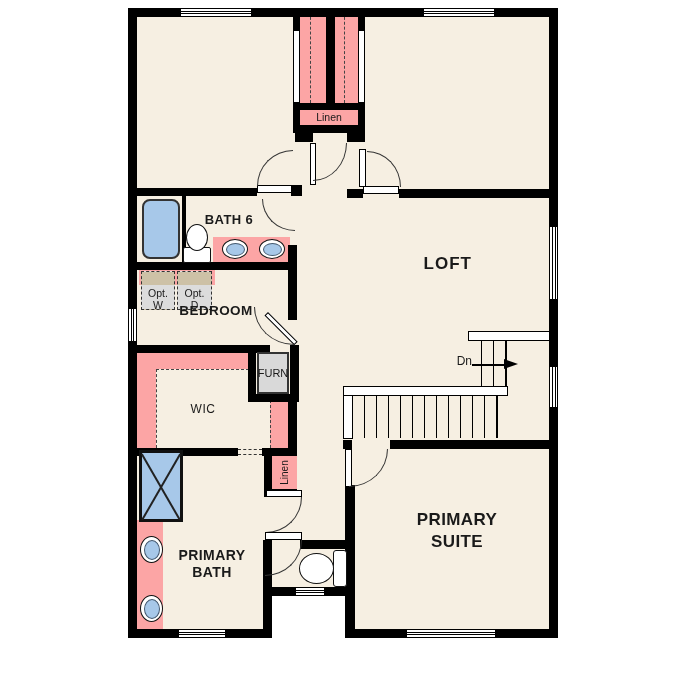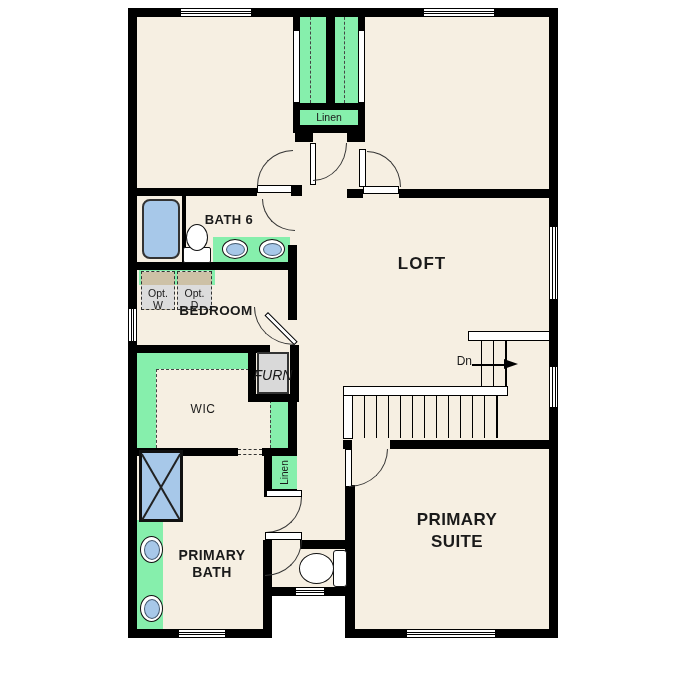--- a/index.html
+++ b/index.html
@@ -1,21 +1,21 @@
 <!DOCTYPE html>
 <html><head>
 <meta charset="utf-8">
 <style>
   html,body{margin:0;padding:0;background:#fff;}
   .plan{position:relative;width:687px;height:687px;background:#ffffff;overflow:hidden;
         font-family:"Liberation Sans",sans-serif;}
   .abs{position:absolute;box-sizing:border-box;}
   .floor{background:#F6EFE2;}
   .wall{background:#000000;}
-  .tan{background:#86efac;}
+  .tan{background:#fca5a5;}
   .white{background:#ffffff;}
   .winh{border:1px solid #000;background:linear-gradient(to bottom,#fff 0 2px,#000 2px 3px,#fff 3px 4.5px,#000 4.5px 5.5px,#fff 5.5px 100%);}
   .winv{border:1px solid #000;background:linear-gradient(to right,#fff 0 2px,#000 2px 3px,#fff 3px 4.5px,#000 4.5px 5.5px,#fff 5.5px 100%);}
   .opening{background:#fff;border:1px solid #000;}
   .rail{background:#fff;border:1.5px solid #000;}
   .arc{border:0 solid #333;}
   .arc-tl{border-top-width:1.3px;border-left-width:1.3px;border-top-left-radius:100% 100%;}
   .arc-tr{border-top-width:1.3px;border-right-width:1.3px;border-top-right-radius:100% 100%;}
   .arc-bl{border-bottom-width:1.3px;border-left-width:1.3px;border-bottom-left-radius:100% 100%;}
   .arc-br{border-bottom-width:1.3px;border-right-width:1.3px;border-bottom-right-radius:100% 100%;}
@@ -172,23 +172,23 @@
       <div class="sink-in"></div>
     </div>
   <div class="abs fix round" style="left:140px;top:595px;width:23px;height:27px;">
       <div class="sink-in"></div>
     </div>
   <div class="abs fix" style="left:333px;top:550px;width:14px;height:37px;border-radius:3px;"></div>
   <div class="abs fix round" style="left:299px;top:553px;width:35px;height:31px;"></div>
 
   <div class="abs lbl" style="left:179px;top:213px;width:100px;font-size:13px;">BATH 6</div>
   <div class="abs lbl" style="left:166px;top:303px;width:100px;font-size:13.5px;">BEDROOM</div>
-  <div class="abs lbl" style="left:372px;top:254px;width:100px;font-size:17px;letter-spacing:1px;">LOFT</div>
+  <div class="abs lbl" style="left:372px;top:254px;width:100px;font-size:17px;letter-spacing:1px;text-align:right;">LOFT</div>
   <div class="abs lbl-n" style="left:173px;top:402px;width:60px;font-size:12px;letter-spacing:.5px;">WIC</div>
-  <div class="abs lbl-n" style="left:241px;top:367px;width:64px;font-size:14px;font-style:italic;">FURN</div>
+  <div class="abs lbl-n" style="left:241px;top:367px;width:64px;font-size:11px;">FURN</div>
   <div class="abs lbl-n" style="left:446px;top:354px;width:26px;font-size:12px;text-align:right;">Dn</div>
   <div class="abs lbl" style="left:167px;top:547px;width:90px;font-size:14px;line-height:17px;">PRIMARY
 BATH</div>
   <div class="abs lbl" style="left:397px;top:509px;width:120px;font-size:17px;line-height:22px;">PRIMARY
 SUITE</div>
 
 
 </div>
 
 </body></html>

